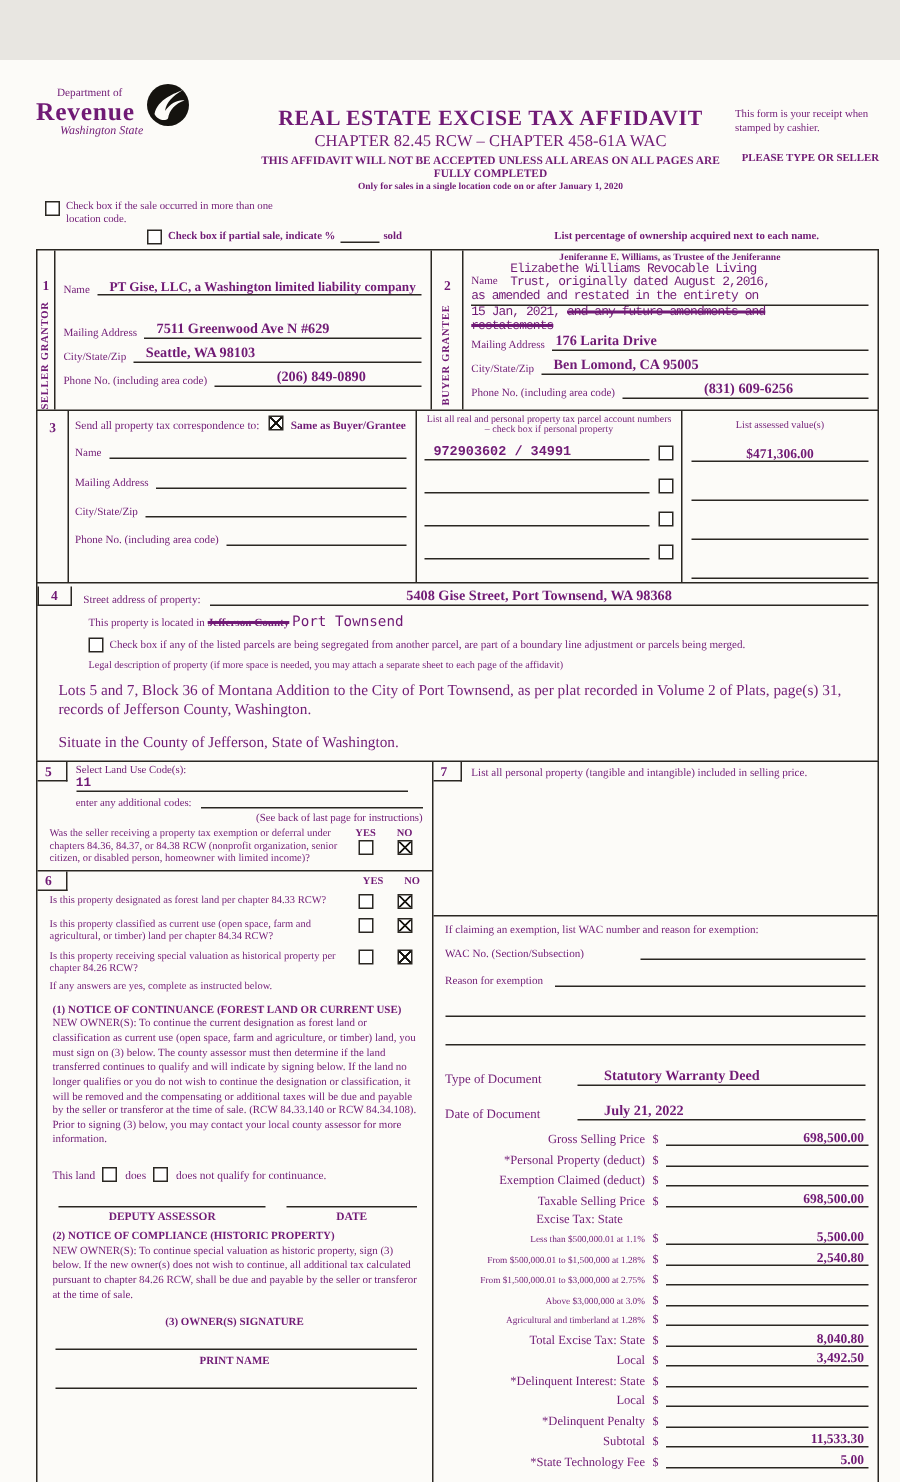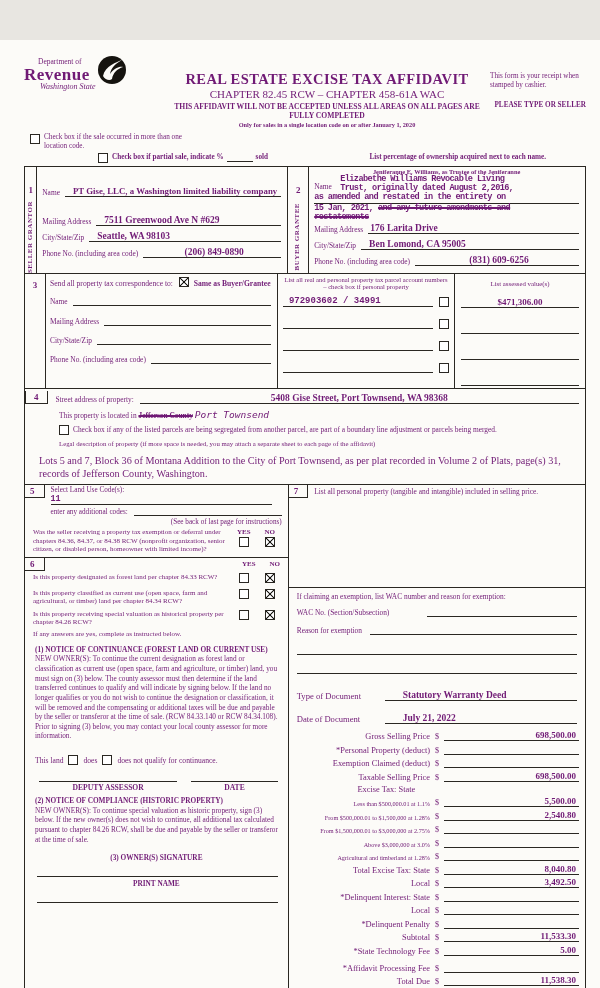--- a/index.html
+++ b/index.html
@@ -39,39 +39,39 @@
   .party.buyer{width:53%;}
   .numcol{width:20px;border-right:1px solid #2a2722;display:flex;flex-direction:column;align-items:center;padding-top:4px;}
   .numcol .n{font-size:9px;font-weight:bold;margin:14px 0 6px;}
   .vwrap{display:flex;flex:1;align-items:center;}
   .vlab{writing-mode:vertical-rl;transform:rotate(180deg);font-size:7px;font-weight:bold;letter-spacing:0.5px;line-height:1.1;text-align:center;}
   .fields{flex:1;padding:3px 6px 2px 5px;font-size:7.4px;}
   .frow{display:flex;align-items:flex-end;margin-top:5px;}
   .frow .lab{white-space:nowrap;padding-right:5px;}
   .frow .val{flex:1;border-bottom:1px solid #2a2722;font-size:9.5px;font-weight:bold;padding:0 4px 0 8px;white-space:nowrap;}
   .buyname{font-size:6.4px;font-weight:bold;text-align:center;line-height:1.1;}
-  .bn-typed{font-family:"Liberation Mono",monospace;font-size:8.6px;font-weight:bold;line-height:1.08;letter-spacing:-0.6px;white-space:nowrap;}
+  .bn-typed{font-family:"Liberation Mono",monospace;font-size:8.6px;font-weight:normal;line-height:1.08;letter-spacing:-0.6px;white-space:nowrap;}
   
   .sec3{display:flex;border:1.3px solid #2a2722;border-bottom:none;}
   .s3left{width:47%;border-right:1.3px solid #2a2722;display:flex;}
   .s3fields{flex:1;font-size:7.4px;padding:3px 6px 4px 4px;}
   .s3mid{width:31%;border-right:1.3px solid #2a2722;padding:2px 5px;font-size:6.6px;text-align:center;}
   .s3right{width:22%;padding:2px 6px;font-size:6.8px;text-align:center;}
   .prow{display:flex;align-items:flex-end;margin-top:6px;}
   .prow .pl{flex:1;border-bottom:1px solid #2a2722;font-size:9px;font-weight:bold;text-align:left;padding-left:6px;height:10px;}
   .prow .cb{margin-left:6px;}
   .arow{border-bottom:1px solid #2a2722;font-size:9px;font-weight:bold;margin-top:6px;height:10px;text-align:center;}
   
   .sec4{border:1.3px solid #2a2722;border-bottom:none;padding:2px 6px 4px 0;}
   .s4head{display:flex;align-items:flex-end;font-size:7.4px;}
   .s4num{border:1px solid #2a2722;border-top:none;font-size:9px;font-weight:bold;padding:1px 8px;margin-right:8px;}
   .s4street{flex:1;display:flex;align-items:flex-end;}
   .s4street .val{flex:1;border-bottom:1px solid #2a2722;font-size:9.5px;font-weight:bold;text-align:center;}
   .s4line{font-size:7.4px;margin:5px 0 0 34px;}
-  .s4line .loc{font-family:"DejaVu Sans Mono",monospace;font-size:9.5px;font-style:italic;}
+  .s4line .loc{font-family:"DejaVu Sans Mono",monospace;font-size:9.5px;}
   .legal{font-size:10.2px;line-height:1.3;margin:7px 0 0 14px;}
   .situate{font-size:10.2px;margin:10px 0 2px 14px;}
   
   .maincols{display:flex;border:1.3px solid #2a2722;border-bottom:none;}
   .leftcol{width:47%;border-right:1.3px solid #2a2722;}
   .rightcol{width:53%;}
   .snum{font-size:9px;font-weight:bold;border-right:1px solid #2a2722;border-bottom:1px solid #2a2722;padding:1px 9px 1px 5px;margin-right:6px;flex:none;align-self:flex-start;}
   .luc{font-size:7.2px;}
   .luc .code{font-family:"Liberation Mono",monospace;font-size:8.5px;font-weight:bold;}
   .qhdr{display:flex;font-size:7px;font-weight:bold;}
@@ -289,20 +289,21 @@
       <span>This property is located in</span>
       <span class="b struck">Jefferson County</span>
       <span class="loc">Port Townsend</span>
     </div>
     <div class="s4line" style="display:flex;align-items:flex-start;">
       <span class="cb" style="margin:0 4px 0 0;"></span>
       <span>Check box if any of the listed parcels are being segregated from another parcel, are part of a boundary line adjustment or parcels being merged.</span>
     </div>
     <div class="s4line" style="font-size:6.8px;">Legal description of property (if more space is needed, you may attach a separate sheet to each page of the affidavit)</div>
     <div class="legal">Lots 5 and 7, Block 36 of Montana Addition to the City of Port Townsend, as per plat recorded in Volume 2 of Plats, page(s) 31, records of Jefferson County, Washington.</div>
+    <div class="situate">Situate in the County of Jefferson, State of Washington.</div>
   </div>
 
   <div class="maincols">
 
     <div class="leftcol">
       <div style="display:flex;">
         <span class="snum">5</span>
         <div class="grow luc" style="padding-right:6px;">
           <div style="margin-top:1px;">Select Land Use Code(s):</div>
           <div class="uline code" style="width:96%;">11</div>

